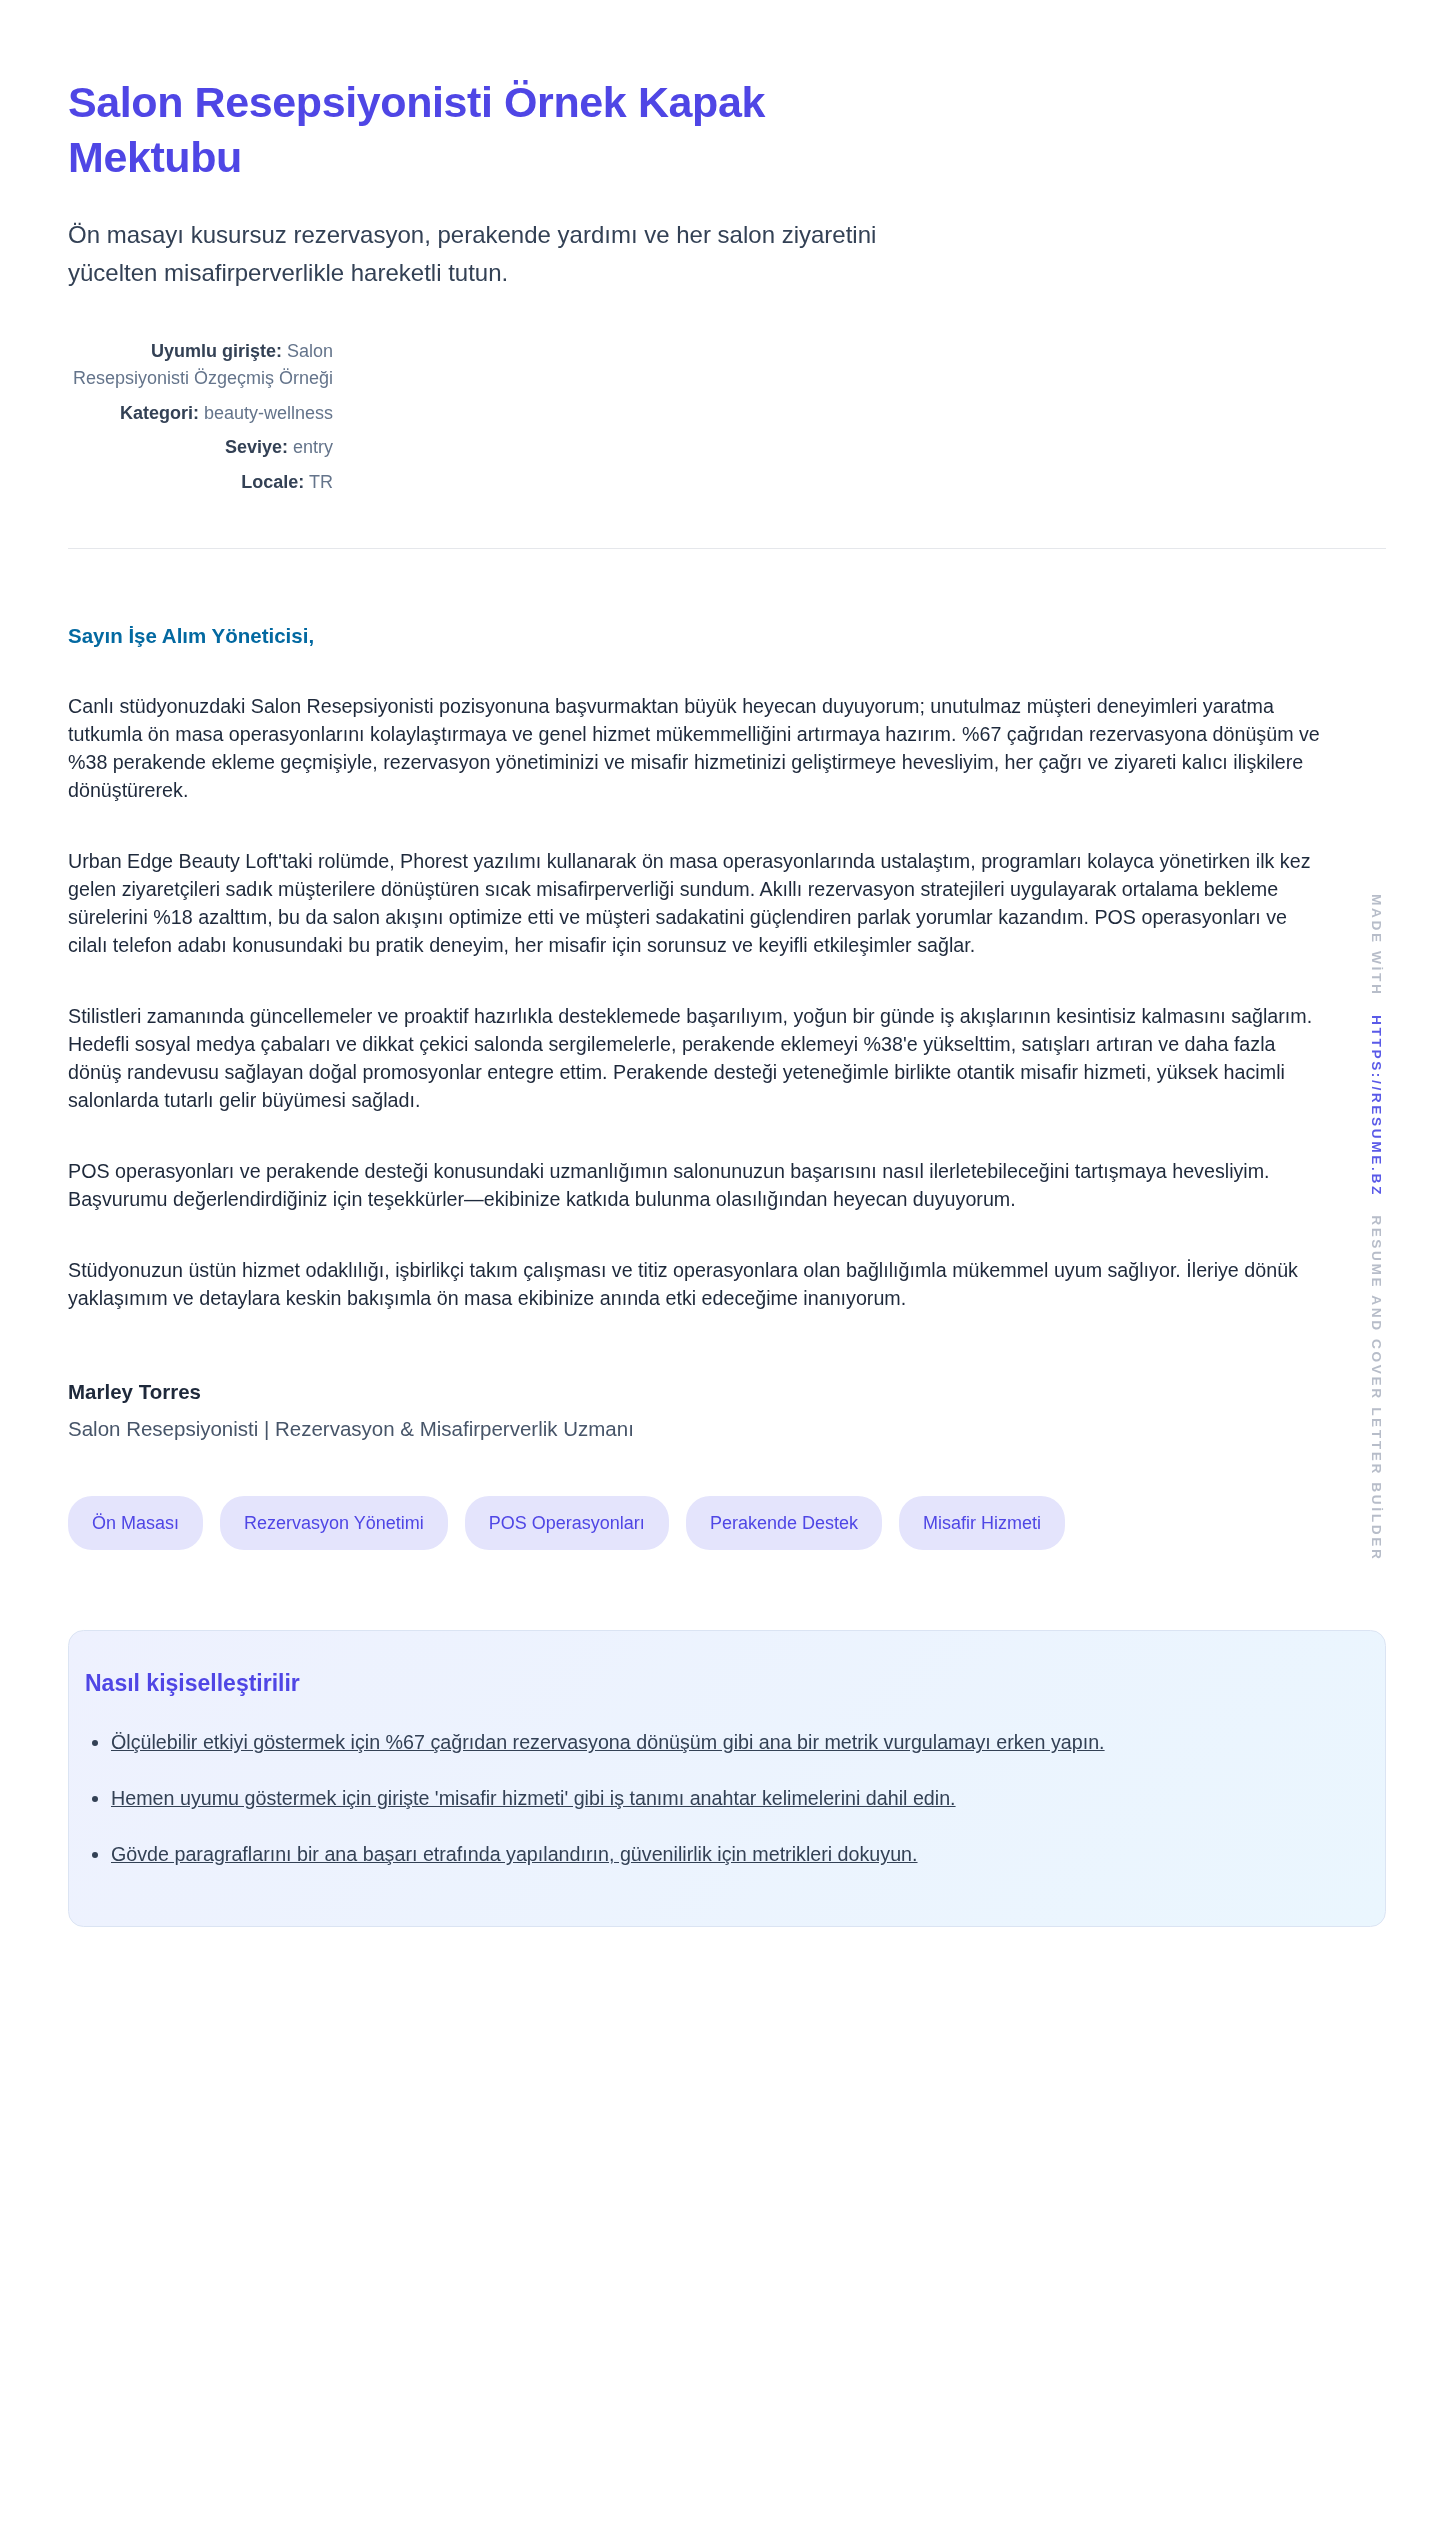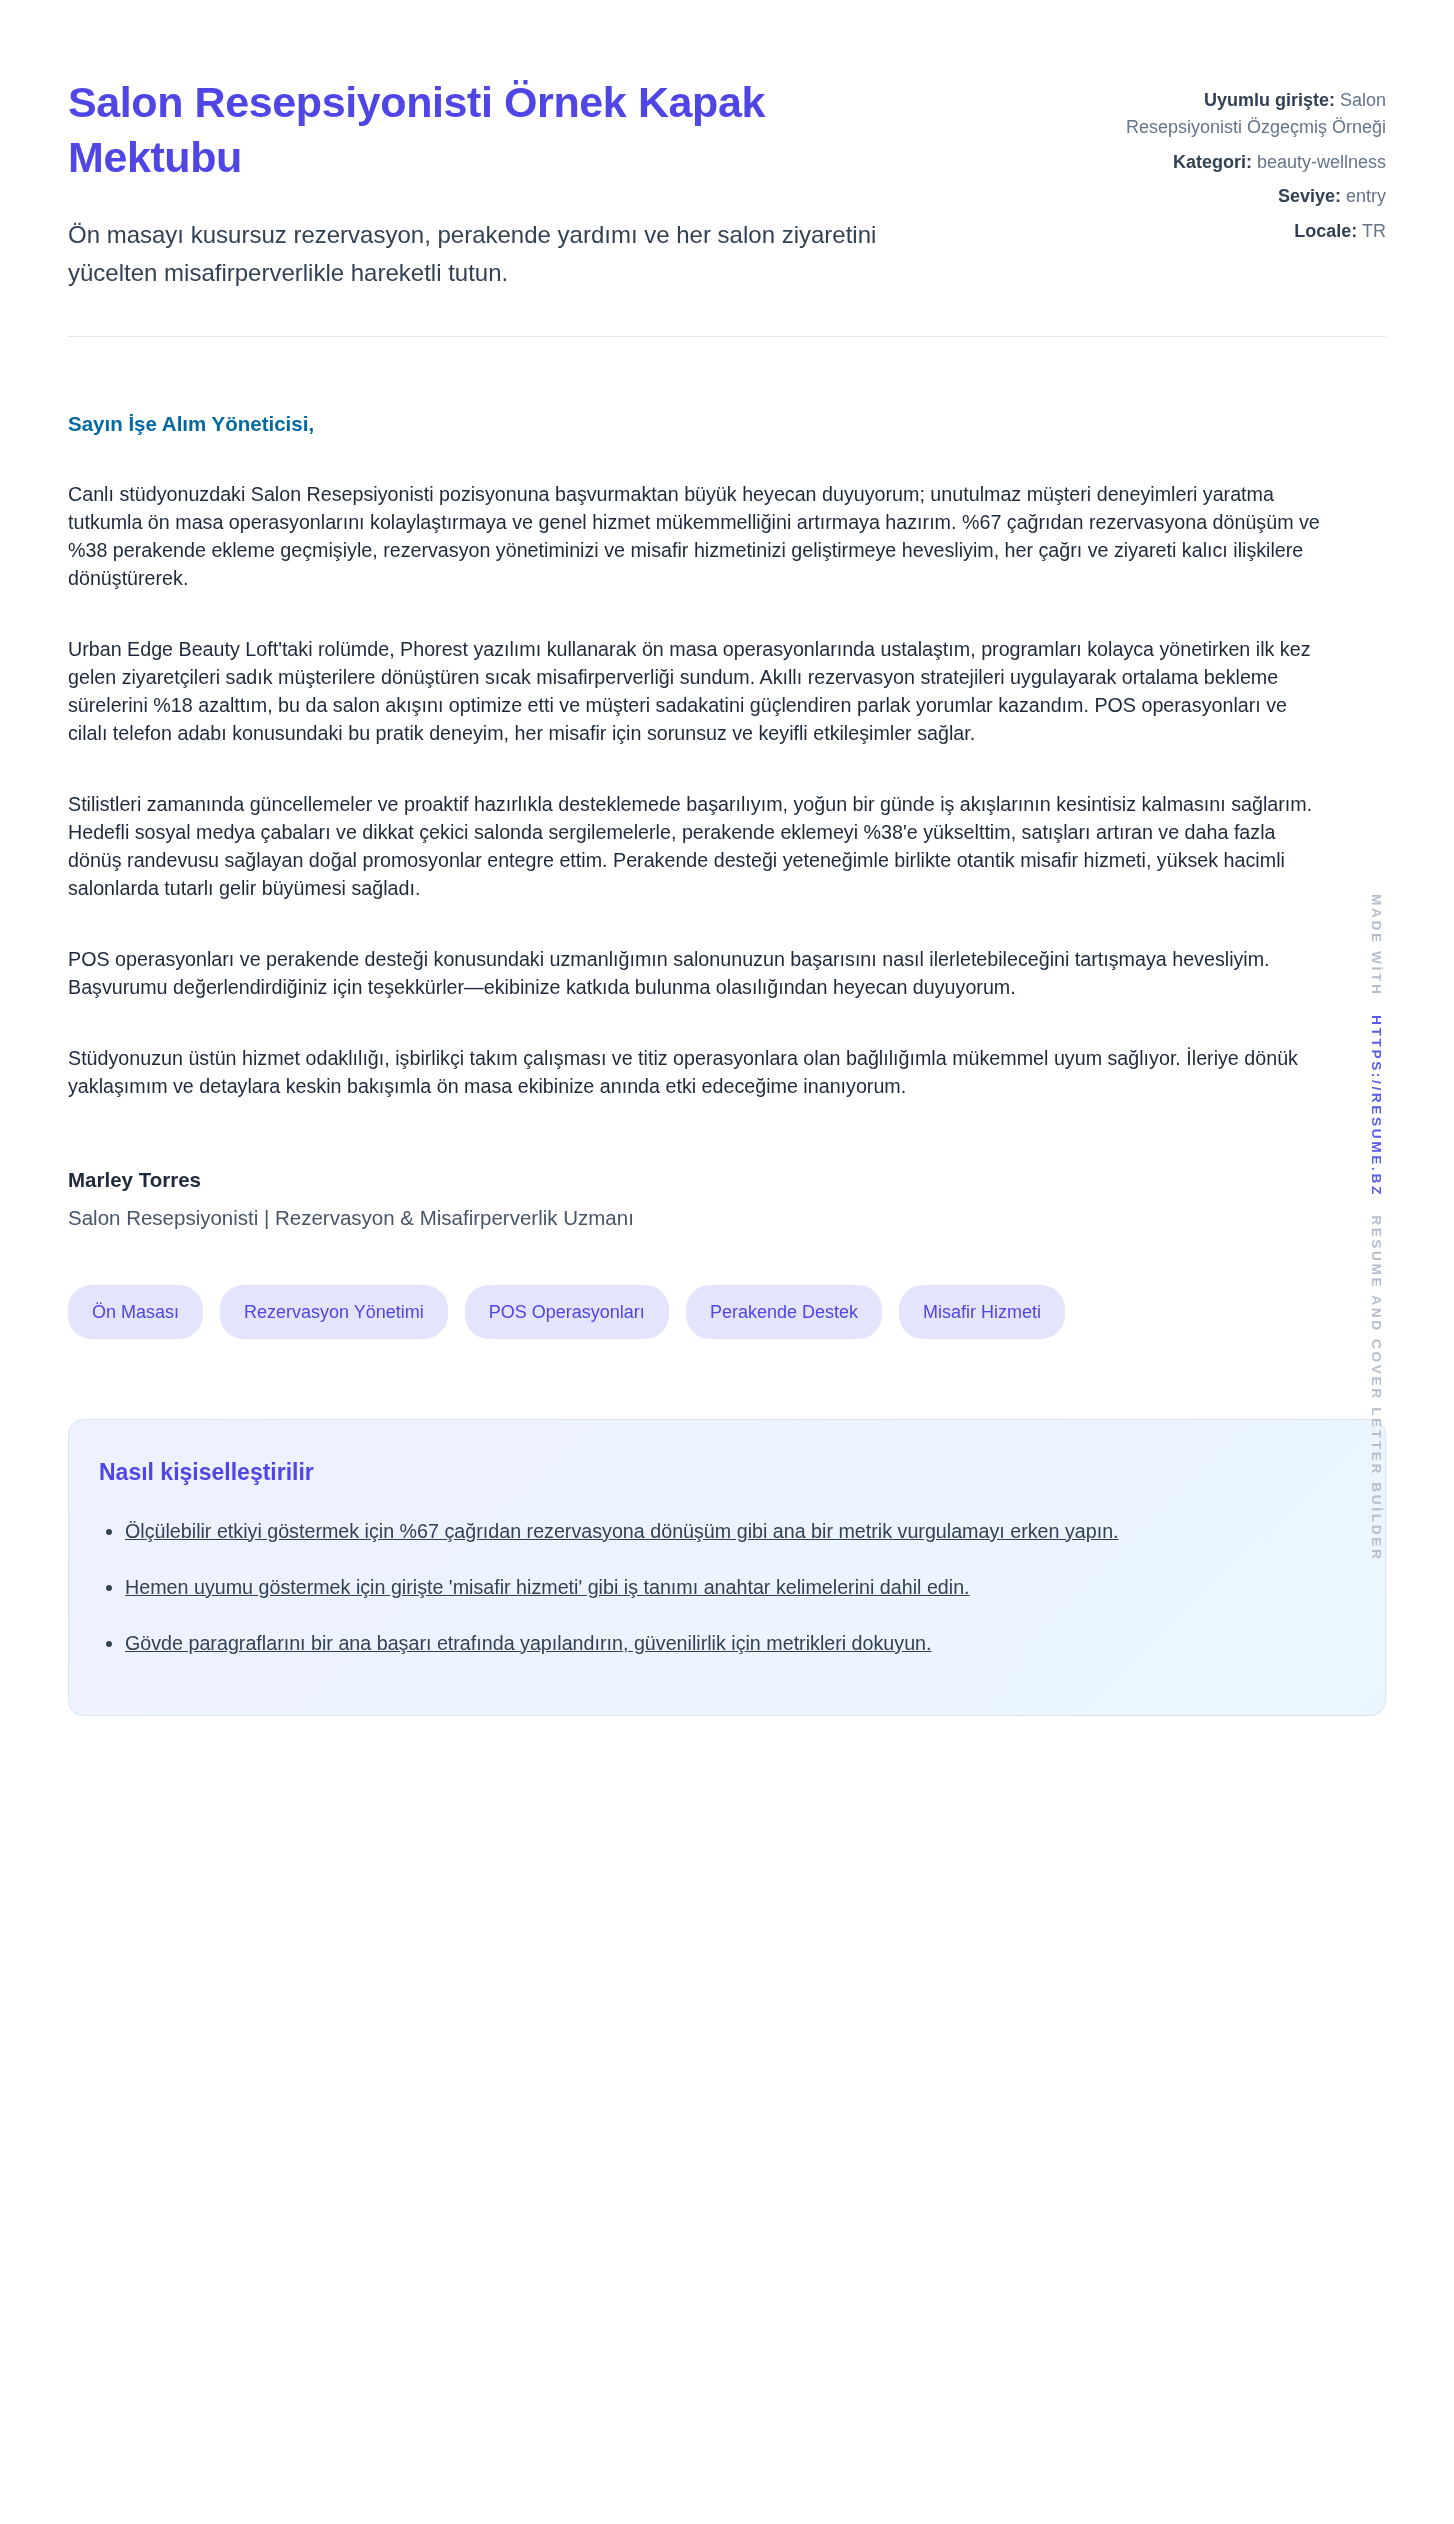--- a/index.html
+++ b/index.html
@@ -17,20 +17,21 @@
     height: 100%;
     padding: 75px 68px 0 68px;
     position: relative;
   }
   
   .header {
     display: flex;
     justify-content: space-between;
     align-items: flex-start;
     gap: 34px;
+    flex-direction: column;
   }
   .header-left { max-width: 881px; }
   .title {
     font-size: 43px;
     line-height: 55px;
     font-weight: 700;
     color: #4f46e5;
     letter-spacing: -0.4px;
   }
   .subtitle {
@@ -101,21 +102,21 @@
     padding: 18px 24px;
     border-radius: 24px;
     white-space: nowrap;
   }
   
   .tips {
     margin-top: 80px;
     border: 0.9px solid #dbe4f3;
     border-radius: 15.4px;
     background: linear-gradient(135deg, #eef1fe 0%, #eaf6fe 100%);
-    padding: 39px 38px 34px 30px;
+    padding: 39px 38px 34px 16px;
   }
   .tips-title {
     font-size: 23px;
     font-weight: 700;
     color: #4f46e5;
     margin-bottom: 27px;
   }
   .tips-list {
     list-style: disc;
     padding-left: 26px;

